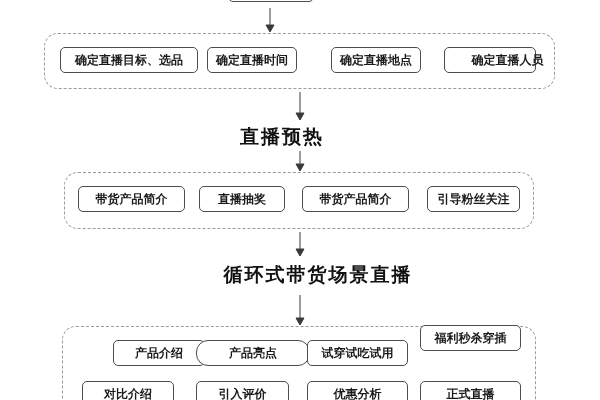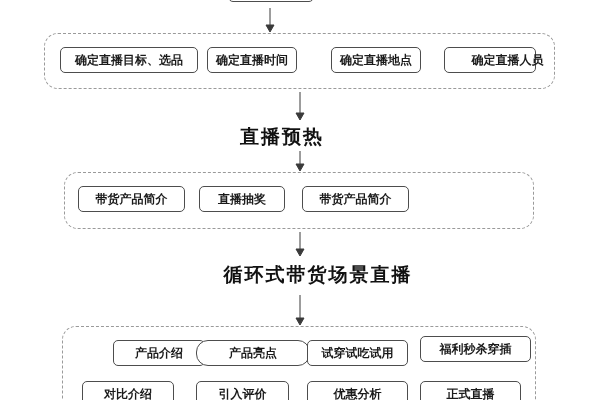--- a/index.html
+++ b/index.html
@@ -50,27 +50,28 @@
   <div class="node" style="left:207px;top:47px;width:90px;">确定直播时间</div>
   <div class="node" style="left:331px;top:47px;width:90px;">确定直播地点</div>
   <div class="node" style="left:444px;top:47px;width:92px;padding-left:39px;">确定直播人员</div>
 
   <div class="stage-label" style="top:124px;">直播预热</div>
 
   <div class="group" style="left:64px;top:172px;width:470px;height:57px;"></div>
   <div class="node" style="left:78px;top:186px;width:107px;">带货产品简介</div>
   <div class="node" style="left:199px;top:186px;width:86px;">直播抽奖</div>
   <div class="node" style="left:302px;top:186px;width:107px;">带货产品简介</div>
+  <div class="node" style="left:427px;top:186px;width:93px;">引导粉丝关注</div>
 
   <div class="stage-label" style="top:262px;padding-left:36px;">循环式带货场景直播</div>
 
   <div class="group" style="left:62px;top:326px;width:474px;height:95px;"></div>
   <div class="node" style="left:82px;top:340px;width:92px;margin-left:31px;">产品介绍</div>
   <div class="node" style="left:196px;top:340px;width:114px;border-radius:12px;">产品亮点</div>
   <div class="node" style="left:307px;top:340px;width:101px;">试穿试吃试用</div>
-  <div class="node" style="left:420px;top:336px;width:111px;">福利秒杀穿插</div>
+  <div class="node" style="left:420px;top:325px;width:101px;">福利秒杀穿插</div>
 
   <div class="node" style="left:82px;top:381px;width:92px;">对比介绍</div>
   <div class="node" style="left:196px;top:381px;width:93px;">引入评价</div>
   <div class="node" style="left:307px;top:381px;width:101px;">优惠分析</div>
   <div class="node" style="left:420px;top:381px;width:101px;">正式直播</div>
 
 </div>
 
 </body></html>

